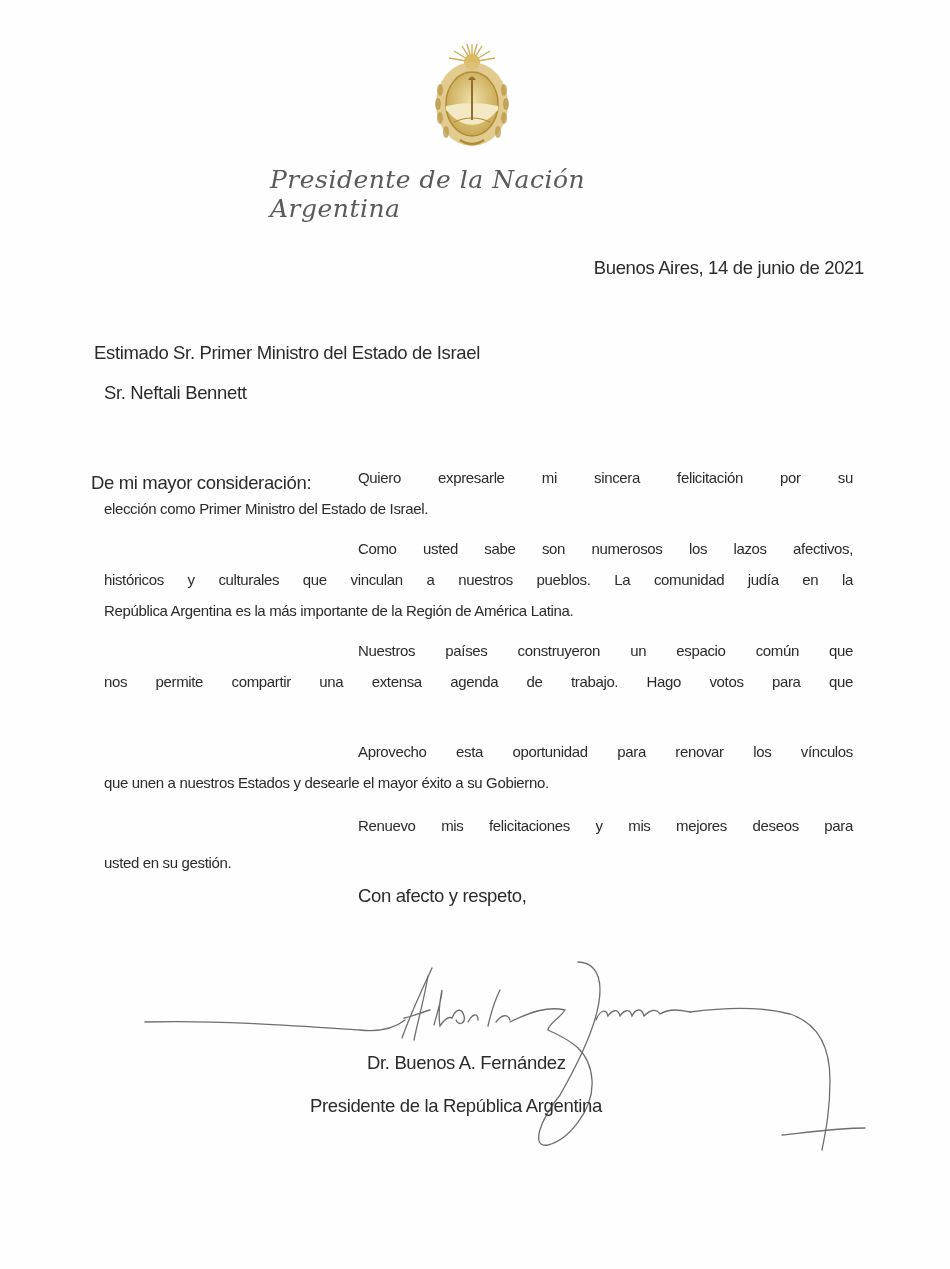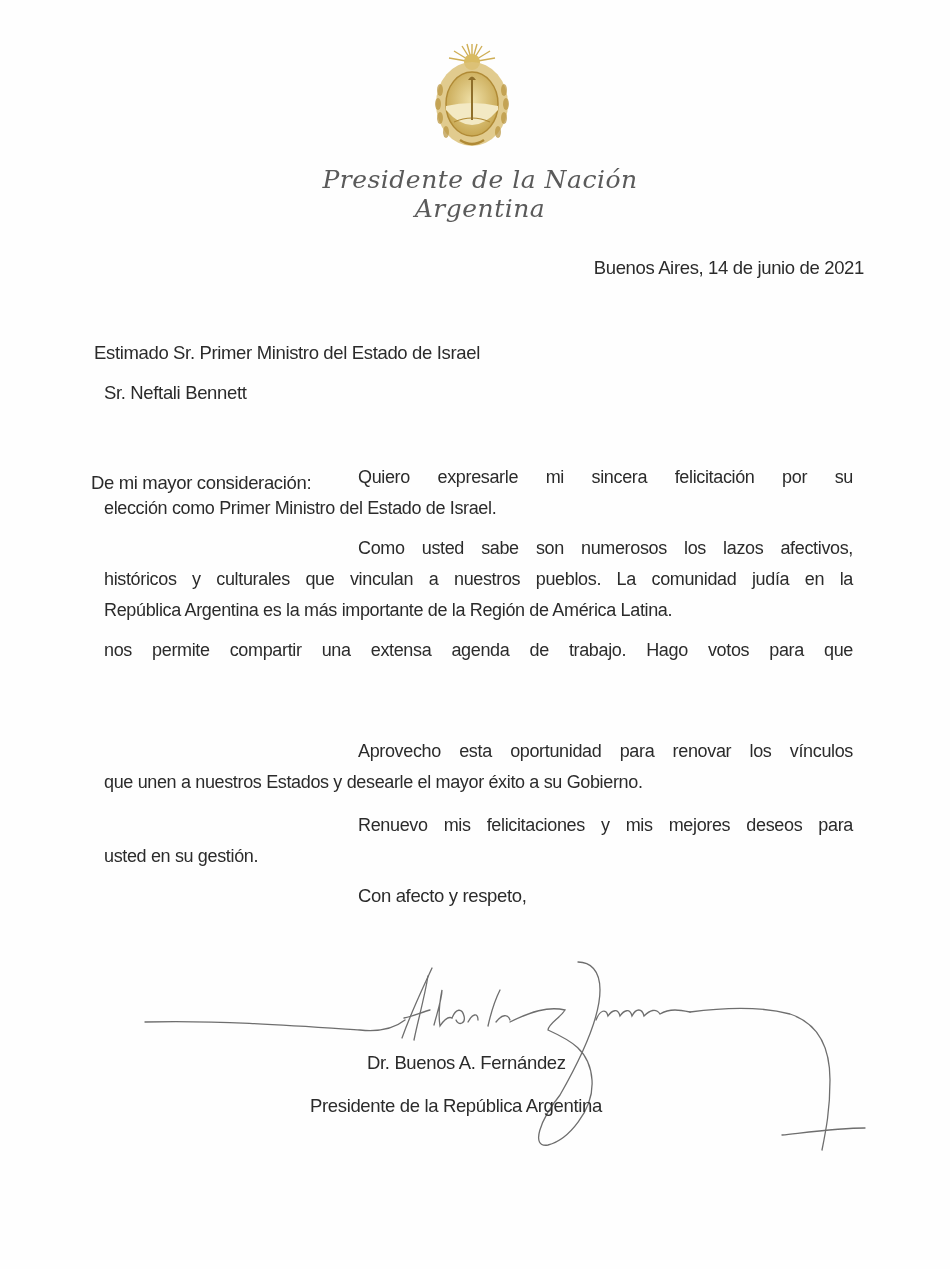--- a/index.html
+++ b/index.html
@@ -1,26 +1,26 @@
 <!DOCTYPE html>
 <html><head>
   <meta charset="utf-8">
   <style>
     html, body { margin: 0; padding: 0; background: #ffffff; }
     body { width: 950px; height: 1269px; position: relative; overflow: hidden;
            font-family: "Liberation Sans", sans-serif; color: #2b2b2b; }
     .page { position: absolute; left: 0; top: 0; width: 950px; height: 1269px; background: #fefefe; }
     .crest { position: absolute; left: 432px; top: 40px; width: 80px; height: 112px; }
-    .letterhead { position: absolute; left: 270px; top: 165px; width: 420px; text-align: center;
+    .letterhead { position: absolute; left: 270px; top: 165px; width: 420px; text-align: left;
                   font-family: "DejaVu Serif", serif; font-style: italic; font-size: 25px;
                   color: #5a5a5a; letter-spacing: 0.5px; }
     .txt { position: absolute; font-size: 18.5px; line-height: 31px; letter-spacing: -0.35px;
            white-space: nowrap; }
     .date { right: 86px; top: 252px; }
-    .para { position: absolute; left: 104px; width: 749px; font-size: 18px; line-height: 31px;
+    .para { position: absolute; left: 104px; width: 749px; font-size: 15px; line-height: 31px;
             letter-spacing: -0.35px; text-align: justify; }
     .para .first { display: block; padding-left: 254px; text-align: justify; text-align-last: justify; }
     .para .rest { display: block; text-align: justify; }
     .para .rest.last { text-align-last: left; }
     .sig-svg { position: absolute; left: 0; top: 0; width: 950px; height: 1269px; pointer-events: none; }
     .name { left: 367px; top: 1047px; }
     .title { left: 310px; top: 1090px; }
   </style>
 </head>
 <body>
@@ -83,31 +83,32 @@
     <span class="rest last">elección como Primer Ministro del Estado de Israel.</span>
   </div>
 
   <div class="para" style="top:533px;">
     <span class="first">Como usted sabe son numerosos los lazos afectivos,</span>
     <span class="rest" style="text-align-last: justify;">históricos y culturales que vinculan a nuestros pueblos. La comunidad judía en la</span>
     <span class="rest last">República Argentina es la más importante de la Región de América Latina.</span>
   </div>
 
   <div class="para" style="top:635px;">
+    <span class="first">Nuestros países construyeron un espacio común que</span>
     <span class="rest" style="text-align-last: justify;">nos permite compartir una extensa agenda de trabajo. Hago votos para que</span>
   </div>
 
   <div class="para" style="top:736px;">
     <span class="first">Aprovecho esta oportunidad para renovar los vínculos</span>
     <span class="rest last">que unen a nuestros Estados y desearle el mayor éxito a su Gobierno.</span>
   </div>
 
   <div class="para" style="top:810px;">
     <span class="first">Renuevo mis felicitaciones y mis mejores deseos para</span>
-    <span class="rest last" style="">usted en su gestión.</span>
+    <span class="rest last" style="margin-top:6px;">usted en su gestión.</span>
   </div>
 
   <div class="txt" style="left:358px; top:880px;">Con afecto y respeto,</div>
 
   <svg class="sig-svg" viewBox="0 0 950 1269">
     <g fill="none" stroke="#555" stroke-width="1.3" stroke-linecap="round" opacity="0.85">
 
       <path d="M145 1022 C220 1020 300 1026 360 1030 C380 1032 395 1028 405 1020"></path>
 
       <path d="M402 1038 C412 1010 422 990 432 968"></path>

